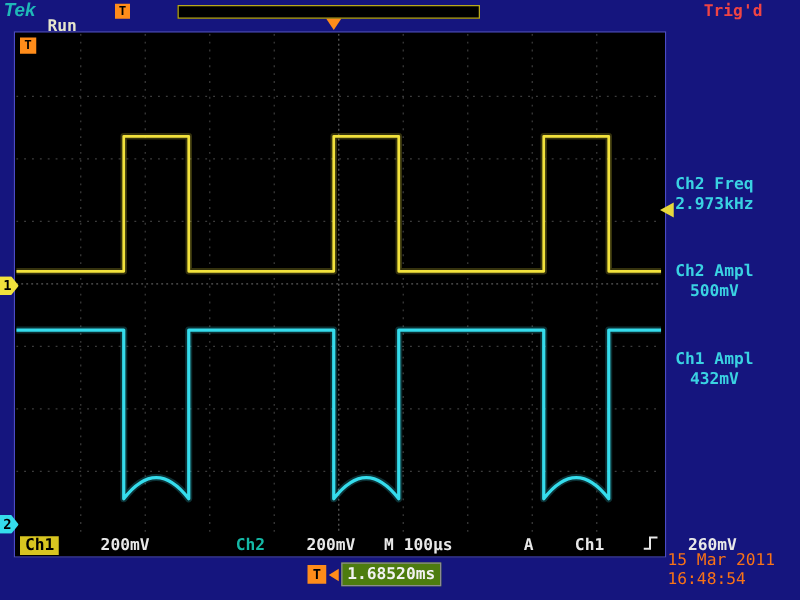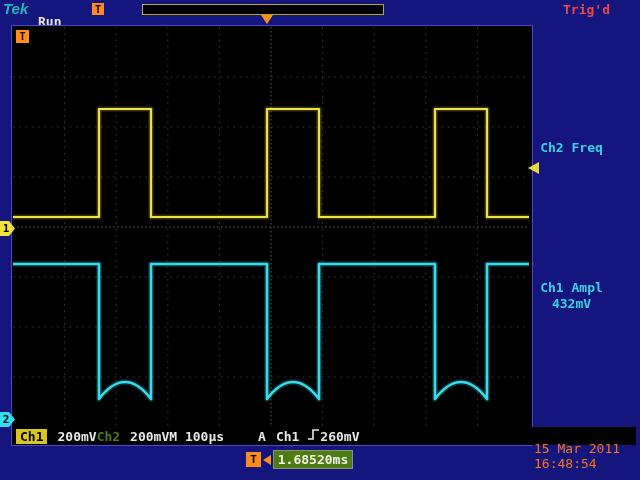--- a/index.html
+++ b/index.html
@@ -34,26 +34,26 @@
   .gmark{ position:absolute; width:15px; height:15px; color:#000;
     font:bold 11px "DejaVu Sans Mono",monospace; display:flex; align-items:center; justify-content:center;
     clip-path:polygon(0 0,60% 0,100% 50%,60% 100%,0 100%); padding-right:3px; }
   .gmark.ch1{ left:0px; top:221px; background:#f2e23c; }
   .gmark.ch2{ left:0px; top:412px; background:#35dcec; }
   .trig-level-arrow{ position:absolute; left:528px; top:162px; width:0; height:0;
     border-top:6px solid transparent; border-bottom:6px solid transparent;
     border-right:11px solid #e8d83c; }
 
   
-  .status-bar{ position:absolute; left:12px; top:427px; width:624px; height:18px;
+  .status-bar{ position:absolute; left:12px; top:427px; width:520px; height:18px;
     background:#000; display:flex; align-items:center;
-    color:#e8e8e8; font:bold 13px "DejaVu Sans Mono",monospace; white-space:nowrap; }
+    color:#e8e8e8; font:bold 13px "DejaVu Sans Mono",monospace; white-space:nowrap;gap:23px; }
   .ch1-badge{ margin-left:4px; background:#d8c520; color:#000; padding:0 4px; line-height:15px; }
   .sb-ch1scale{ margin-left:10px; }
-  .sb-ch2{ color:#4d7c0f; }
+  .sb-ch2{ margin-left:46px; color:#14b8a6; }
   .sb-ch2scale{ margin-left:10px; }
   .sb-time{ }
   .sb-a{ margin-left:34px; }
   .sb-src{ margin-left:10px; }
   .sb-slope{ margin-left:8px; display:inline-block; }
   .sb-level{ }
 
   
   .t-badge.footer{ left:246px; top:452px; width:15px; height:15px; font-size:11px; }
   .hpos-arrow{ position:absolute; left:263px; top:455px; width:0; height:0;
@@ -131,19 +131,24 @@
   <span class="t-badge footer">T</span>
   <div class="hpos-arrow"></div>
   <div class="hpos-box">1.68520ms</div>
   <div class="datetime">
     <div>15 Mar 2011</div>
     <div>16:48:54</div>
   </div>
 
   <div class="readout r0">
     <div>Ch2 Freq</div>
+    <div>2.973kHz</div>
+  </div>
+  <div class="readout r1">
+    <div>Ch2 Ampl</div>
+    <div>500mV</div>
   </div>
   <div class="readout r2">
     <div>Ch1 Ampl</div>
     <div>432mV</div>
   </div>
 
 </div>
 
 </body></html>

